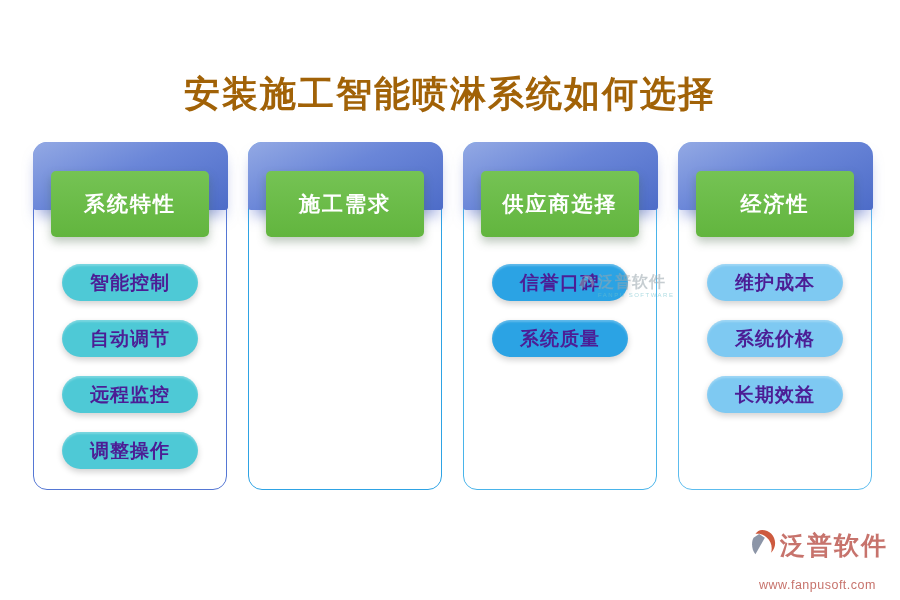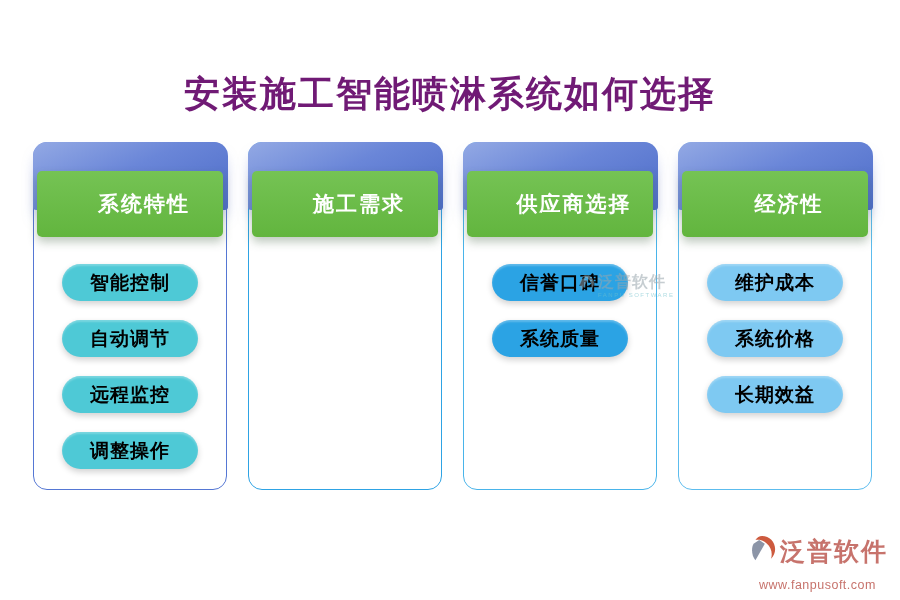--- a/index.html
+++ b/index.html
@@ -2,21 +2,21 @@
 <html><head>
 <meta charset="utf-8">
 <style>
   html, body { margin:0; padding:0; background:#ffffff; }
   body { width:900px; height:600px; font-family:"Liberation Sans","DejaVu Sans",sans-serif; }
   .canvas { position:relative; width:900px; height:600px; background:#ffffff; overflow:hidden; }
 
   .title {
     position:absolute; top:70px; left:0; width:100%;
     text-align:center; font-size:36px; font-weight:bold;
-    color:#701a75; letter-spacing:2px;
+    color:#a16207; letter-spacing:2px;
   }
 
   .cards { position:absolute; top:142px; left:33px; display:flex; gap:21px; }
 
   .card {
     position:relative; width:194px; height:348px;
     background:#ffffff; border:1.5px solid var(--border,#5cbcee);
     border-radius:14px; box-sizing:border-box;
   }
 
@@ -28,51 +28,50 @@
   }
 
   .header-box {
     position:absolute; top:28px; left:50%; transform:translateX(-50%);
     width:158px; height:66px; z-index:2;
     background:linear-gradient(180deg,#75c354,#62b53e);
     border-radius:5px;
     display:flex; align-items:center; justify-content:center;
     color:#ffffff; font-size:21px; font-weight:bold; letter-spacing:2px;
     box-shadow:0 5px 10px rgba(70,100,70,0.35);
-    padding-left:28px;
   }
 
   .pills {
     position:absolute; top:121px; left:0; width:100%;
     display:flex; flex-direction:column; align-items:center; gap:19px;
   }
   .pill {
     width:136px; height:37px; border-radius:19px;
     background:var(--pill,#2ba3e4);
-    color:#000000; font-size:19px; font-weight:bold; letter-spacing:1px;
+    color:#4c1d95; font-size:19px; font-weight:bold; letter-spacing:1px;
     display:flex; align-items:center; justify-content:center;
     box-shadow:0 3px 6px rgba(0,0,0,0.18), inset 0 2px 2px rgba(255,255,255,0.25);
   }
 
   .wm-center {
     position:absolute; left:577px; top:274px; z-index:5;
     display:flex; align-items:flex-start; gap:3px; opacity:0.55;
     pointer-events:none;
   }
   .wm-center .wm-text { display:flex; flex-direction:column; line-height:1; }
   .wm-center .wm-main { font-size:16px; font-weight:bold; color:#98a6ad; letter-spacing:1px; }
   .wm-center .wm-sub { font-size:6px; color:#6fc0cc; letter-spacing:1.5px; margin-top:2px; }
 
   .footer {
     position:absolute; right:12px; bottom:8px;
     display:flex; flex-direction:column; align-items:flex-end;
   }
   .footer .brand-row { display:flex; align-items:center; gap:3px; }
   .footer .brand-name { font-size:25px; font-weight:bold; color:#c7736c; letter-spacing:2px; }
-  .footer .brand-url { font-size:12.5px; color:#c7736c; letter-spacing:0.5px; margin-top:10px; align-self:stretch; text-align:center; }
+  .footer .brand-url { font-size:12.5px; color:#c7736c; letter-spacing:0.5px; margin-top:16px; align-self:stretch; text-align:center; }
 </style>
 </head>
 <body>
 
 <div class="canvas">
 
   <div class="title">安装施工智能喷淋系统如何选择</div>
 
   <div class="cards">
 

